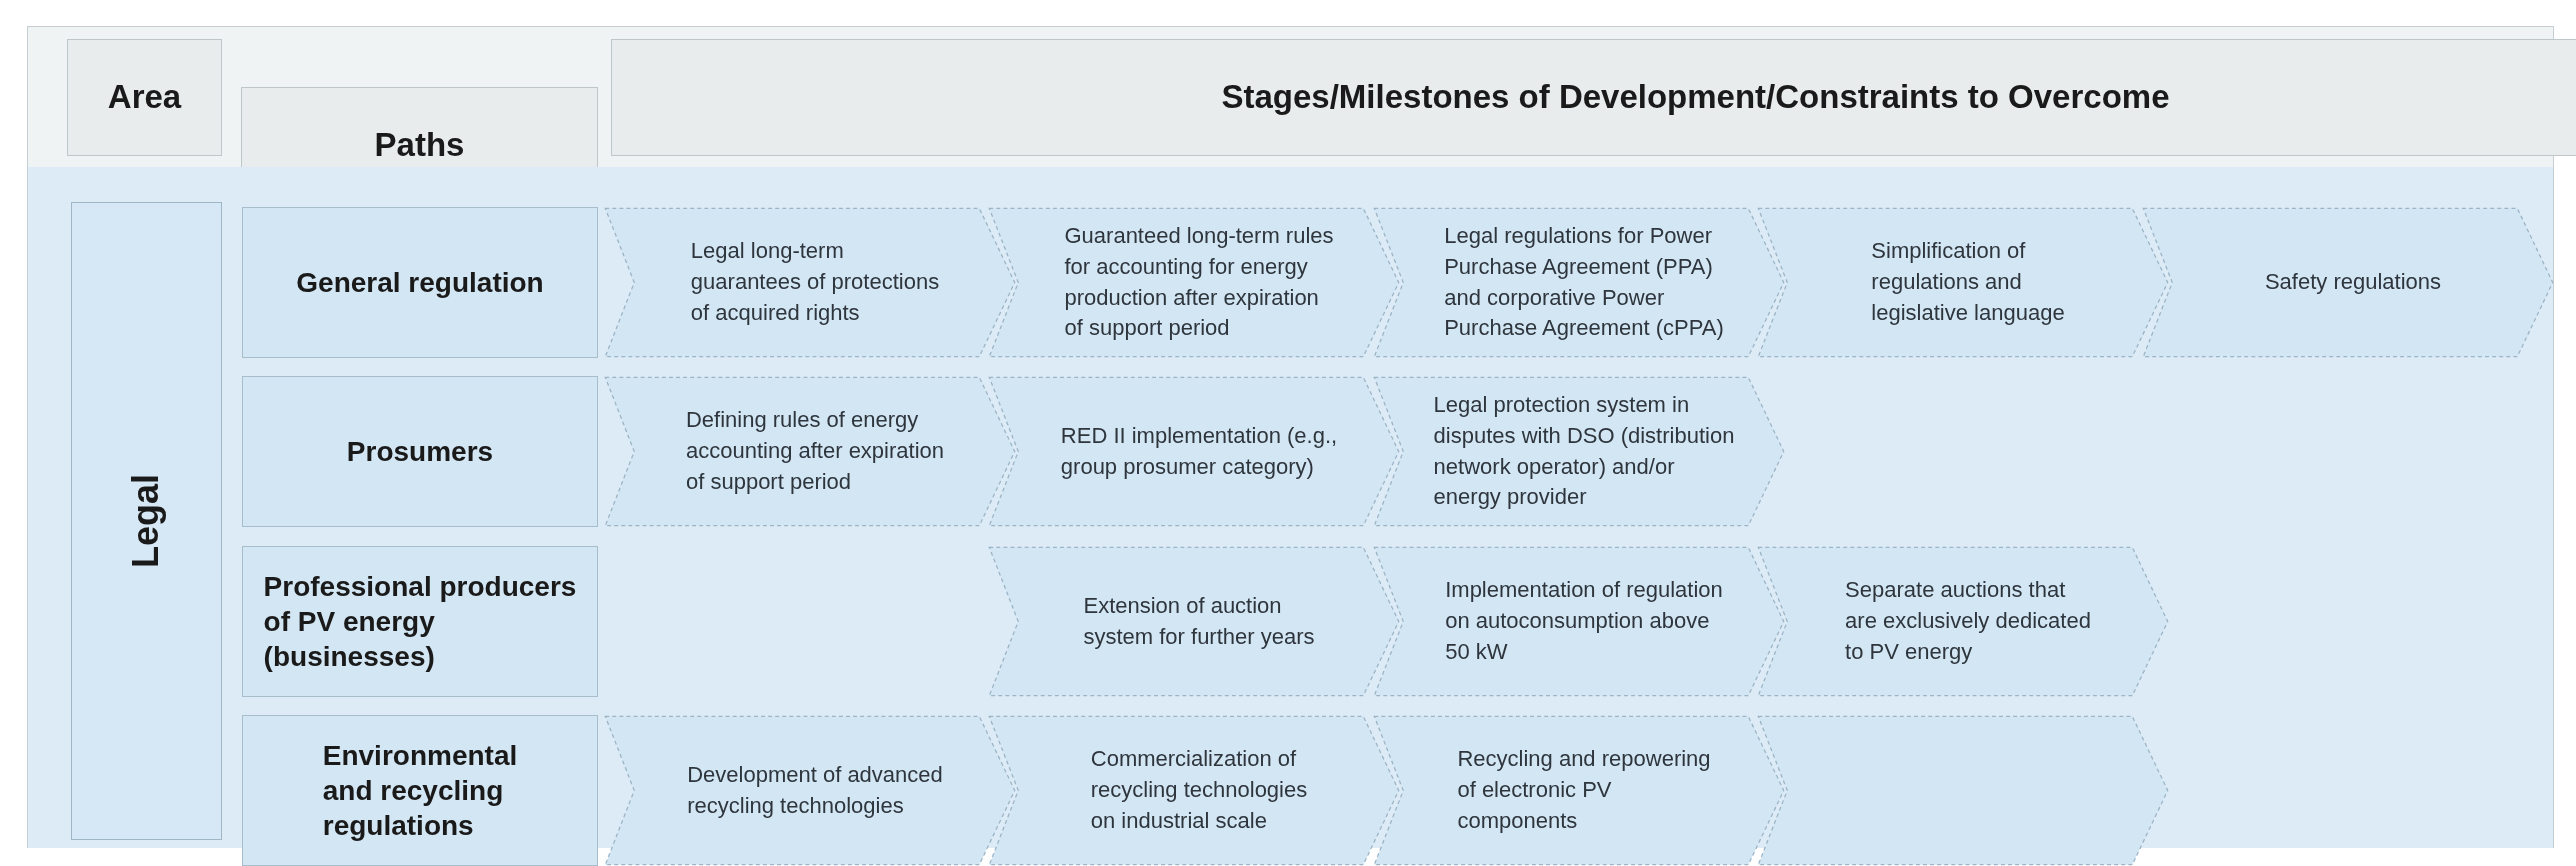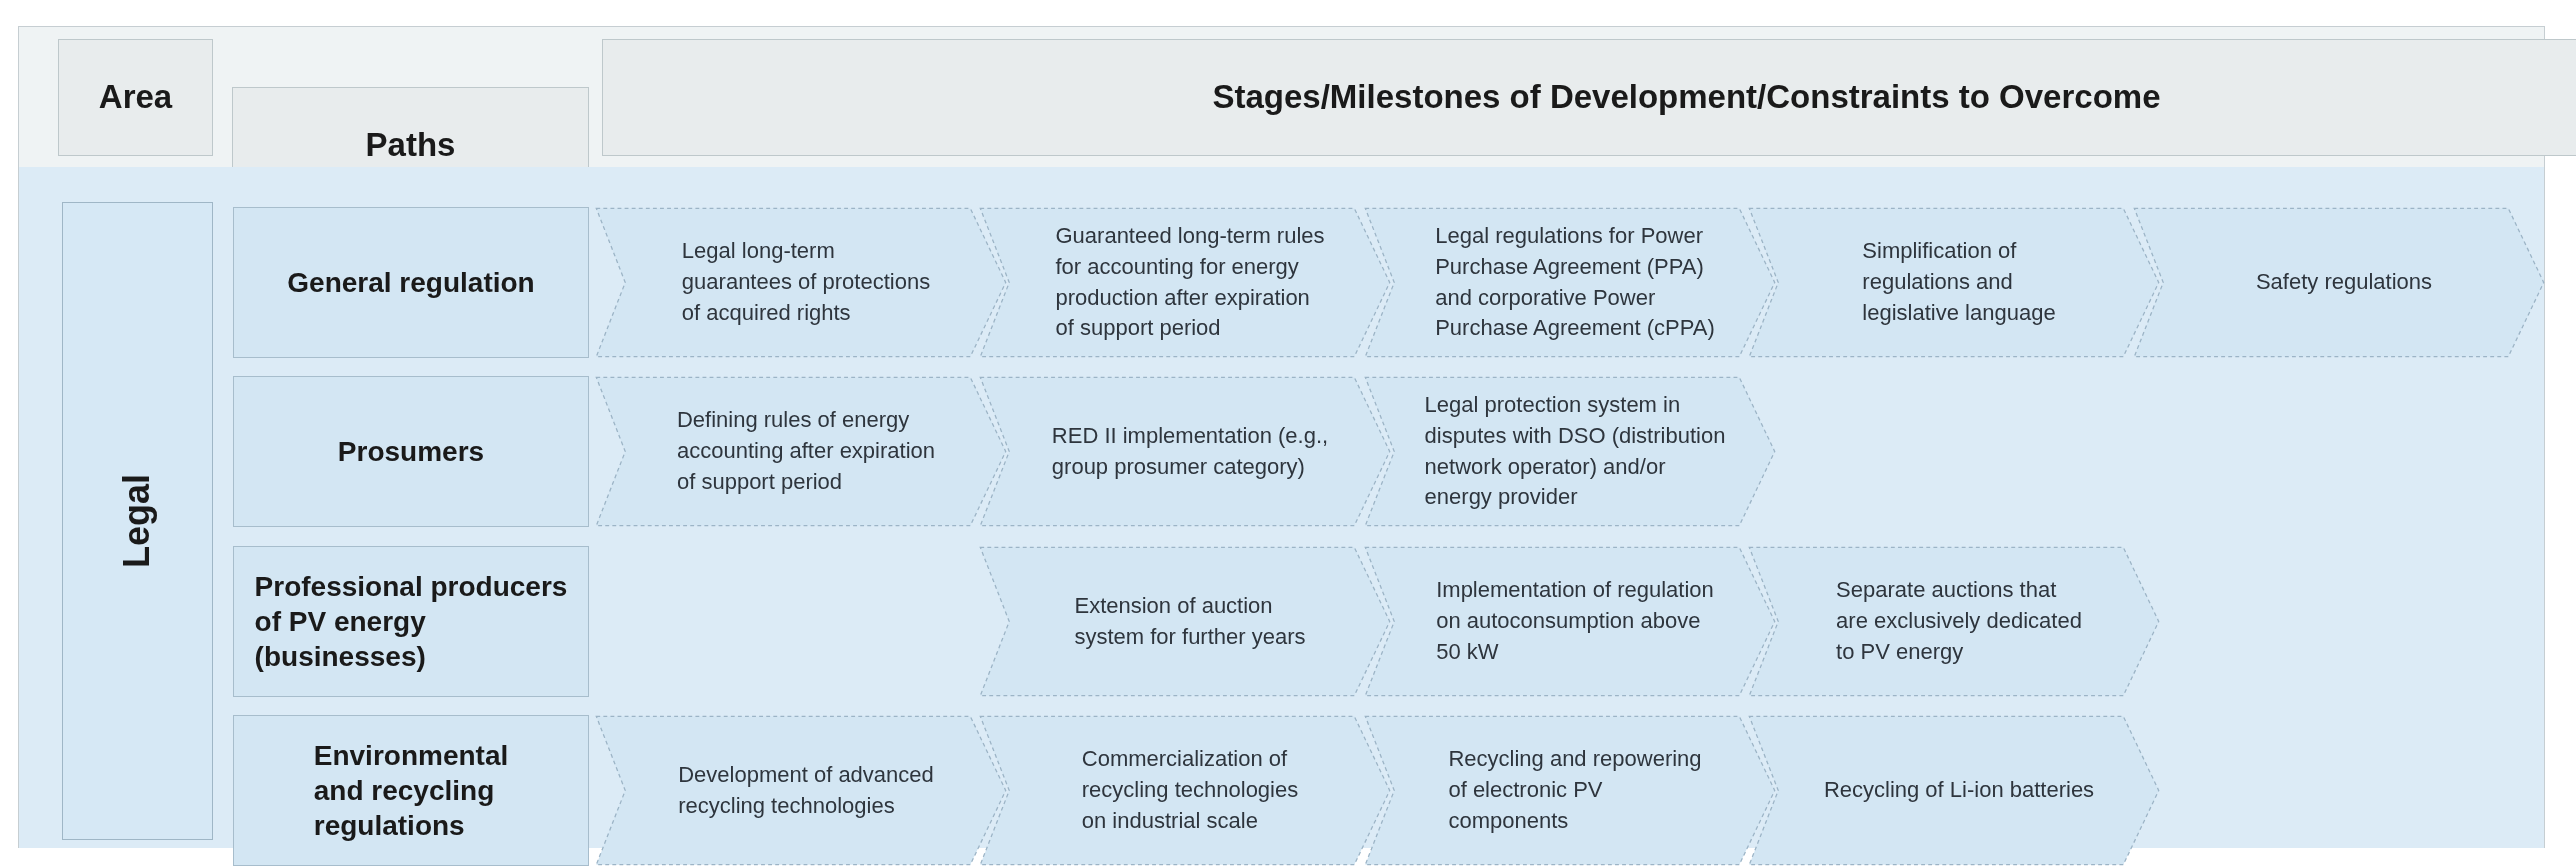--- a/index.html
+++ b/index.html
@@ -4,21 +4,21 @@
 <style>
   html, body {
     margin: 0; padding: 0;
     width: 2576px; height: 867px;
     background: #ffffff;
     font-family: "Liberation Sans", "DejaVu Sans", sans-serif;
     overflow: hidden;
   }
   .figure {
     position: absolute;
-    left: 18px; top: 26px;
+    left: 27px; top: 26px;
     width: 2527px; height: 822px;
     background: #eff3f4;
     border: 1.3px solid #c6ced2;
     box-sizing: border-box;
   }
   
   .header-row { position: absolute; left: 0; top: 0; width: 100%; height: 140px; }
   .hcell {
     position: absolute; top: 11.6px; height: 117px;
     background: #e8eced;
@@ -242,19 +242,18 @@
             <path d="M2,2 L583,2 L638,117 L583,232 L2,232 L47,117 Z"></path>
           </svg>
         <div class="arrow-label">Recycling and repowering
 of electronic PV
 components</div>
       </div>
       <div class="arrow s3">
         <svg viewBox="0 0 640 234" preserveAspectRatio="none">
             <path d="M2,2 L583,2 L638,117 L583,232 L2,232 L47,117 Z"></path>
           </svg>
-        <div class="arrow-label">Recycling of Li-ion batteries</div>
       </div>
     </div>
 
   </div>
 </div>
 
 
 </body></html>

